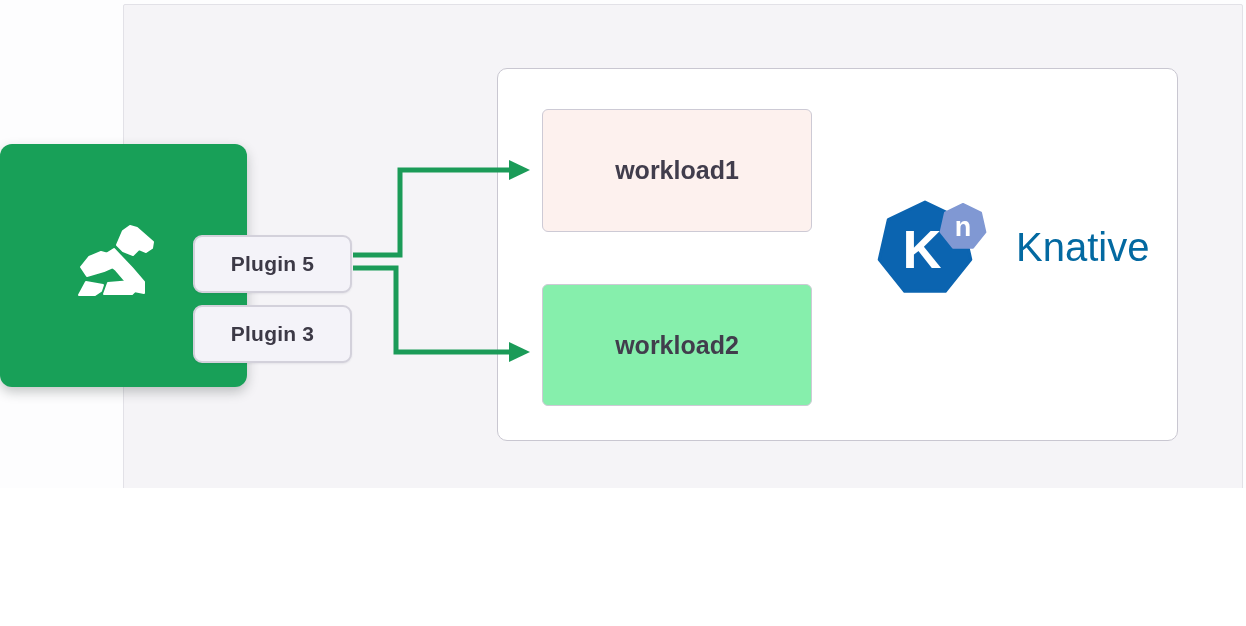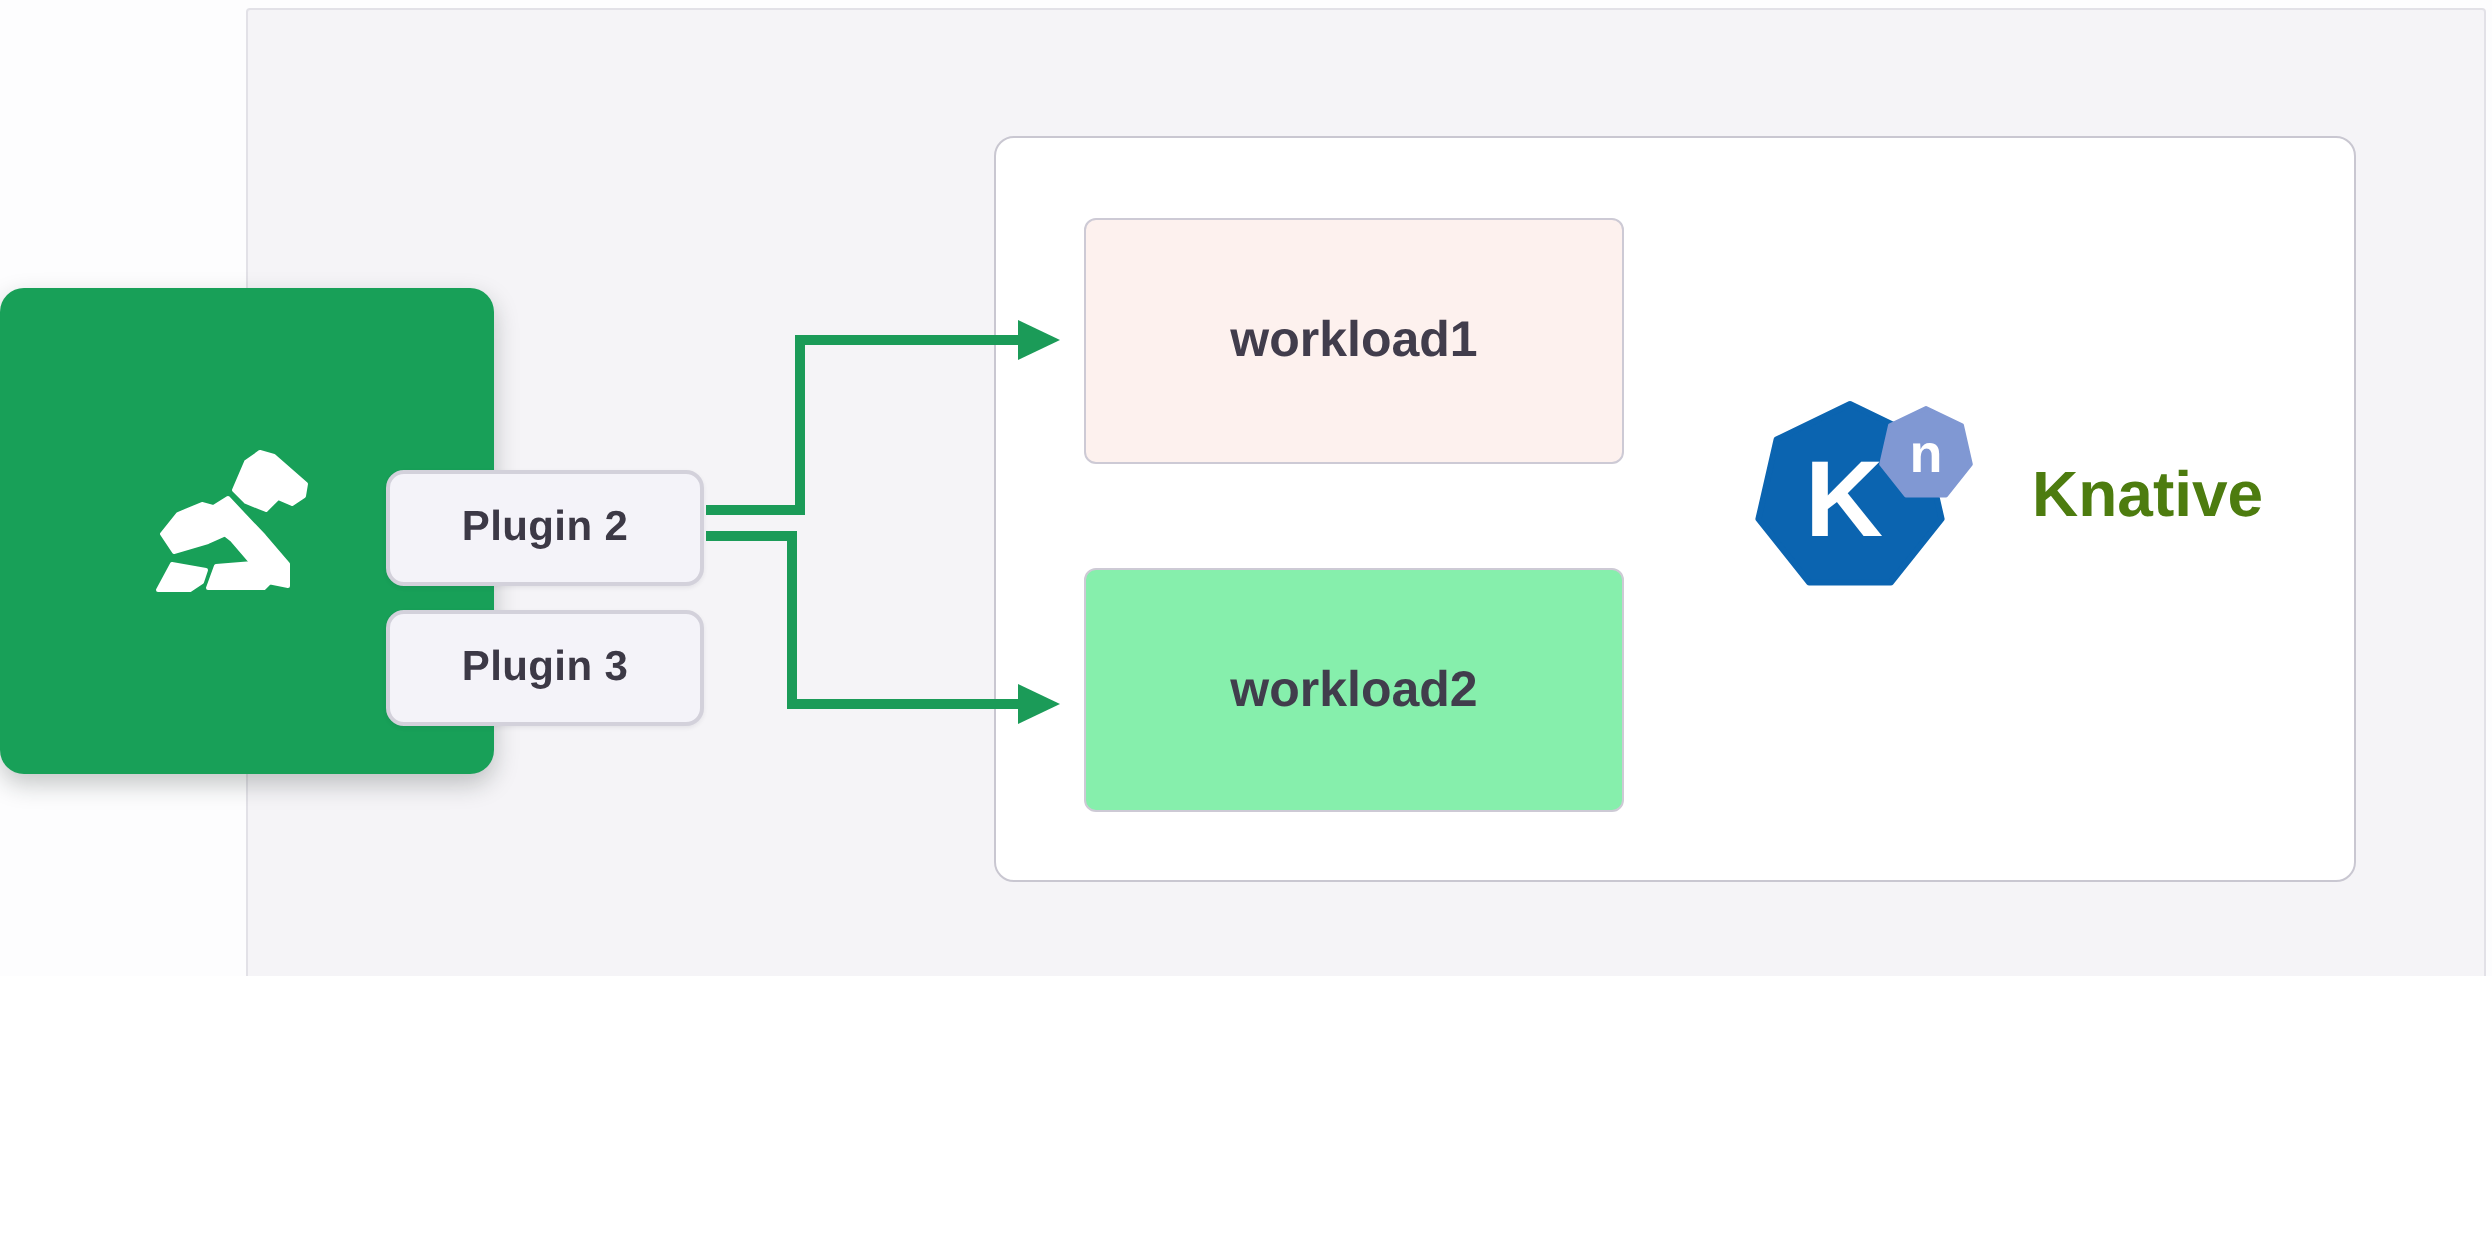--- a/index.html
+++ b/index.html
@@ -34,21 +34,21 @@
     position:absolute;left:542px;width:270px;height:123px;
     border:1px solid #cdcad5;border-radius:6px;box-sizing:border-box;
     display:flex;align-items:center;justify-content:center;
   }
   .workload span{font-size:25px;font-weight:700;color:#413d4c;}
   .workload-1{top:109px;background:#fdf1ee;}
   .workload-2{top:284px;height:122px;background:#86efac;}
   .logo-group{position:absolute;display:flex;align-items:center;}
   .knative-group{left:876px;top:197px;}
   .k8s-group{left:702px;top:486px;}
-  .logo-label{font-size:32px;font-weight:700;color:#4d7c0f;margin-left:26px;white-space:nowrap;}
+  .logo-label{font-size:40px;font-weight:400;color:#0369a1;margin-left:26px;white-space:nowrap;}
 </style>
 </head>
 <body>
 
 <div class="stage">
 
   <div class="panel"></div>
 
   <div class="cluster-box"></div>
 
@@ -76,21 +76,21 @@
         <polygon points="41,21 47,7 54,2 61,4 77,18 76,24 70,28 63,25 57,31 47,27"></polygon>
         <polygon points="30,30 38,25 56,44 68,58 68,69 58,67 40,46 26,35"></polygon>
         <polygon points="5,43 13,33 25,28 36,31 37,43 28,47 11,52"></polygon>
         <polygon points="3,71 10,58 27,61 25,67 19,71"></polygon>
         <polygon points="28,70 32,59 56,57 63,61 63,63 56,70"></polygon>
       </g>
     </svg>
   </div>
 
   <div class="plugin-chip chip-2">
-    <span>Plugin 2</span>
+    <span>Plugin 5</span>
   </div>
   <div class="plugin-chip chip-3">
     <span>Plugin 3</span>
   </div>
 
   <svg class="connectors" width="1246" height="626" viewBox="0 0 1246 626">
     <g stroke="#1b9b58" stroke-width="5" fill="none">
       <path d="M353 255 H400 V170 H511"></path>
       <path d="M353 268 H396 V352 H511"></path>
     </g>

